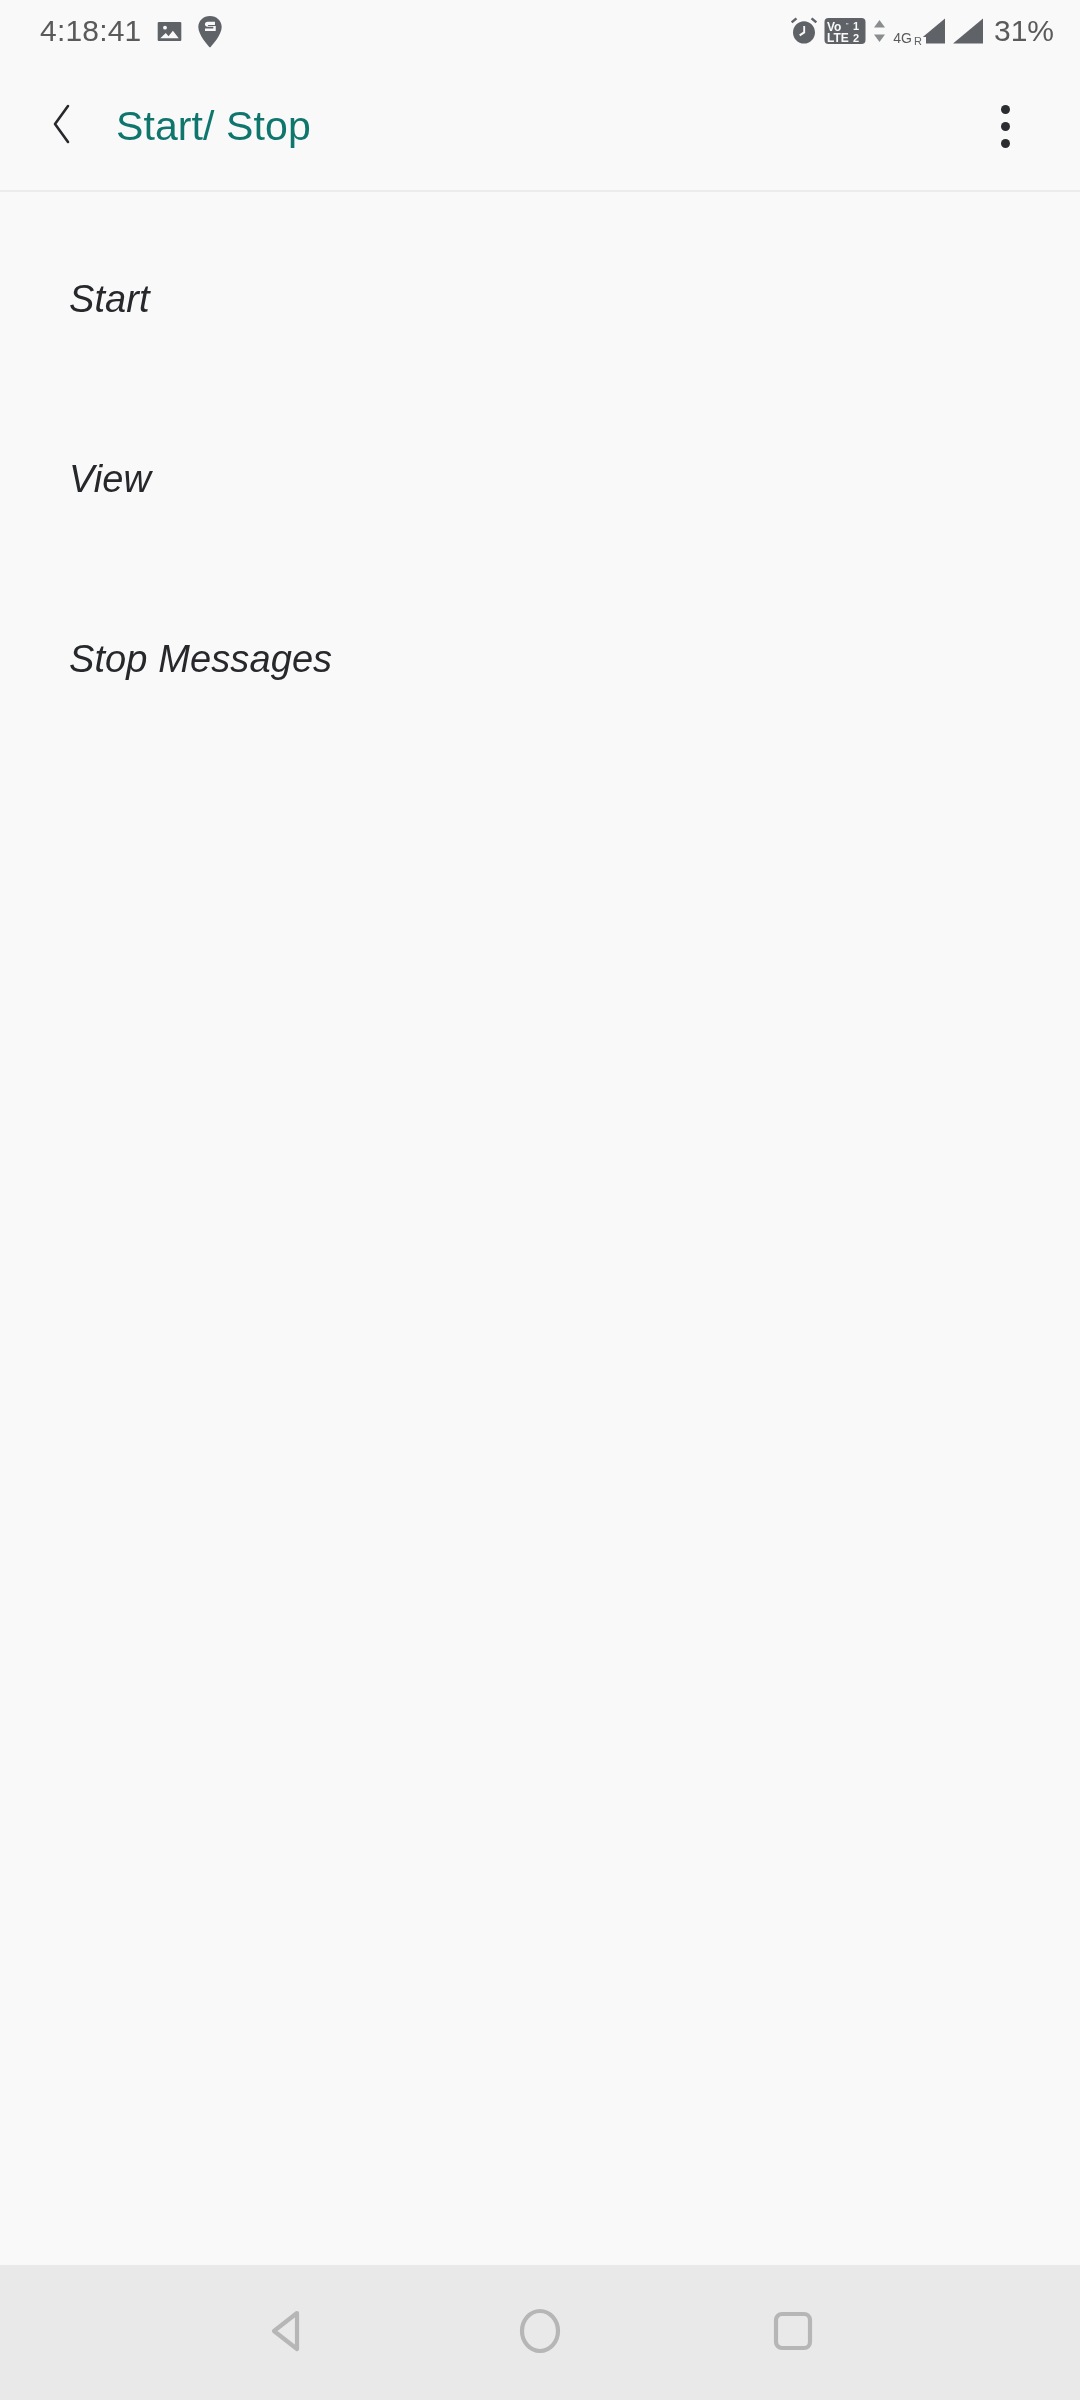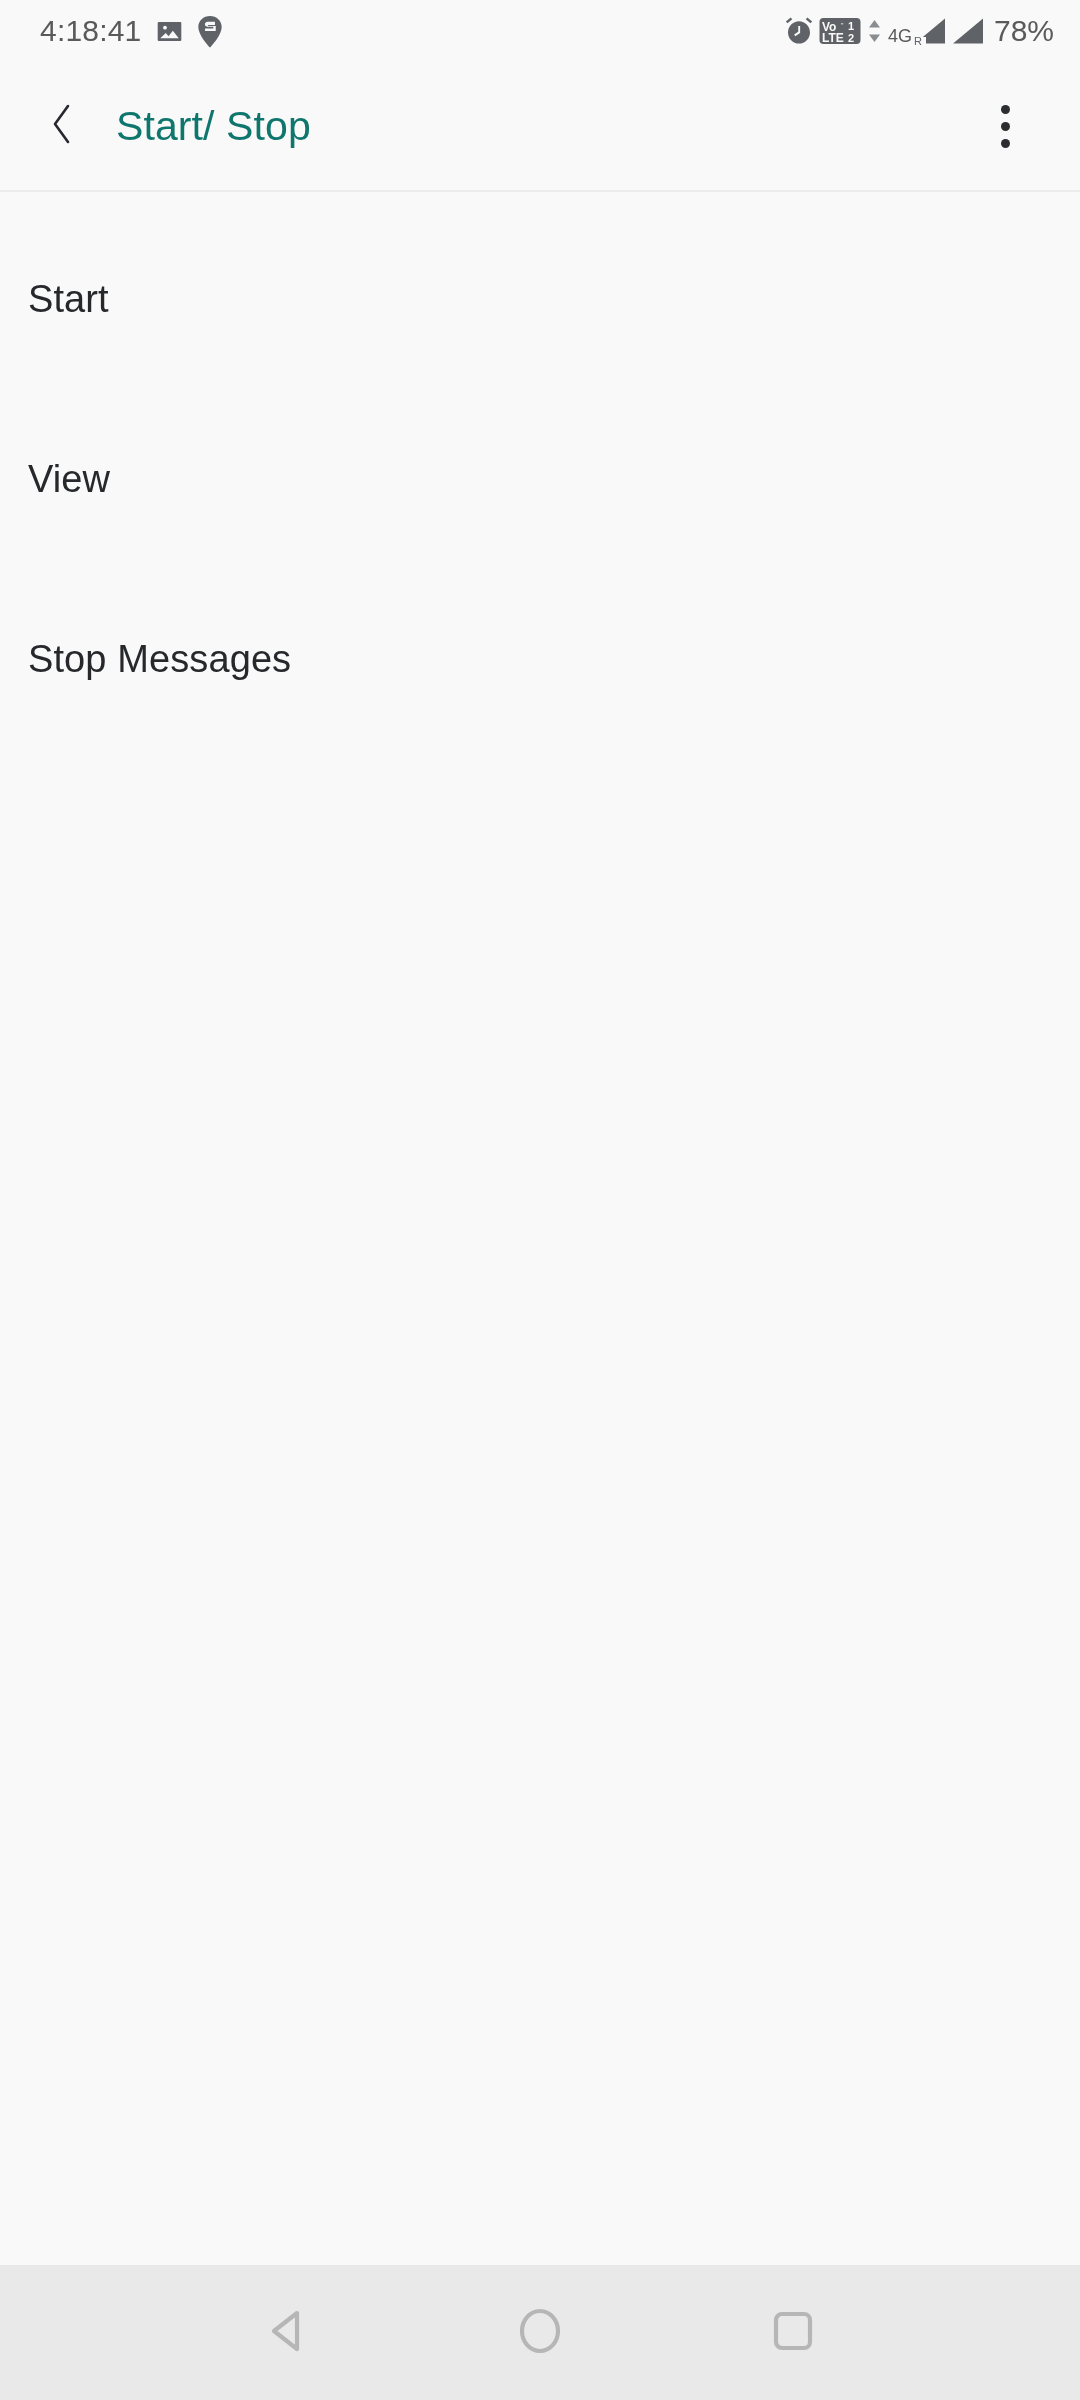--- a/index.html
+++ b/index.html
@@ -33,21 +33,21 @@
   .sb-right { display:flex; align-items:center; gap:5px; }
 
   .ic { display:block; }
   .gallery-ic { width:27px; height:27px; }
   .pin-ic { width:26px; height:33px; }
   .alarm-ic { width:30px; height:30px; }
   .volte-ic { width:42px; height:30px; }
   .arrows-ic { width:17px; height:26px; }
   .sig1-ic { width:33px; height:28px; }
   .sig2-ic { width:33px; height:28px; }
-  .fourg { font-size:18px; color:#5a5a5a; line-height:1; }
+  .fourg { font-size:14px; color:#5a5a5a; line-height:1; }
   .sb-batt {
     font-size:30px; color:#5a5a5a; margin-left:5px;
     white-space:nowrap;
   }
   .fourg-wrap { display:flex; align-items:flex-end; gap:1px; }
 
   
   .appbar {
     height:128px; flex:0 0 128px;
     display:flex; align-items:center;
@@ -86,22 +86,23 @@
   
   .list {
     flex:1 1 auto;
     background:#f9f9f9;
     padding-top:88px;
     overflow:hidden;
   }
   .list-item {
     height:180px;
     display:flex; align-items:flex-start;
-    padding:0 28px;
+    padding:0 69px;
     cursor:pointer;
+    font-style:italic;
   }
   .list-item-label {
     font-size:38px; color:#26282b;
     font-weight:400; line-height:1;
     letter-spacing:.1px;
   }
 
   
   .navbar {
     height:135px; flex:0 0 135px;
@@ -180,21 +181,21 @@
           <text x="1" y="28" font-family="Liberation Sans, sans-serif" font-size="11" fill="#5f6368">R</text>
         </svg>
       </span>
 
       <span>
         <svg class="ic sig2-ic" viewBox="0 0 33 28" fill="#5f6368">
           <path d="M32 1.5v25H2z"></path>
         </svg>
       </span>
 
-      <span class="sb-batt">78%</span>
+      <span class="sb-batt">31%</span>
     </div>
   </div>
 
   <div class="appbar">
     <div class="back-btn">
       <span>
         <svg class="back-chev" viewBox="0 0 26 42" fill="none" stroke="#26282b" stroke-width="2.6" stroke-linecap="round" stroke-linejoin="round">
           <path d="M19 3 6 21l13 18"></path>
         </svg>
       </span>

